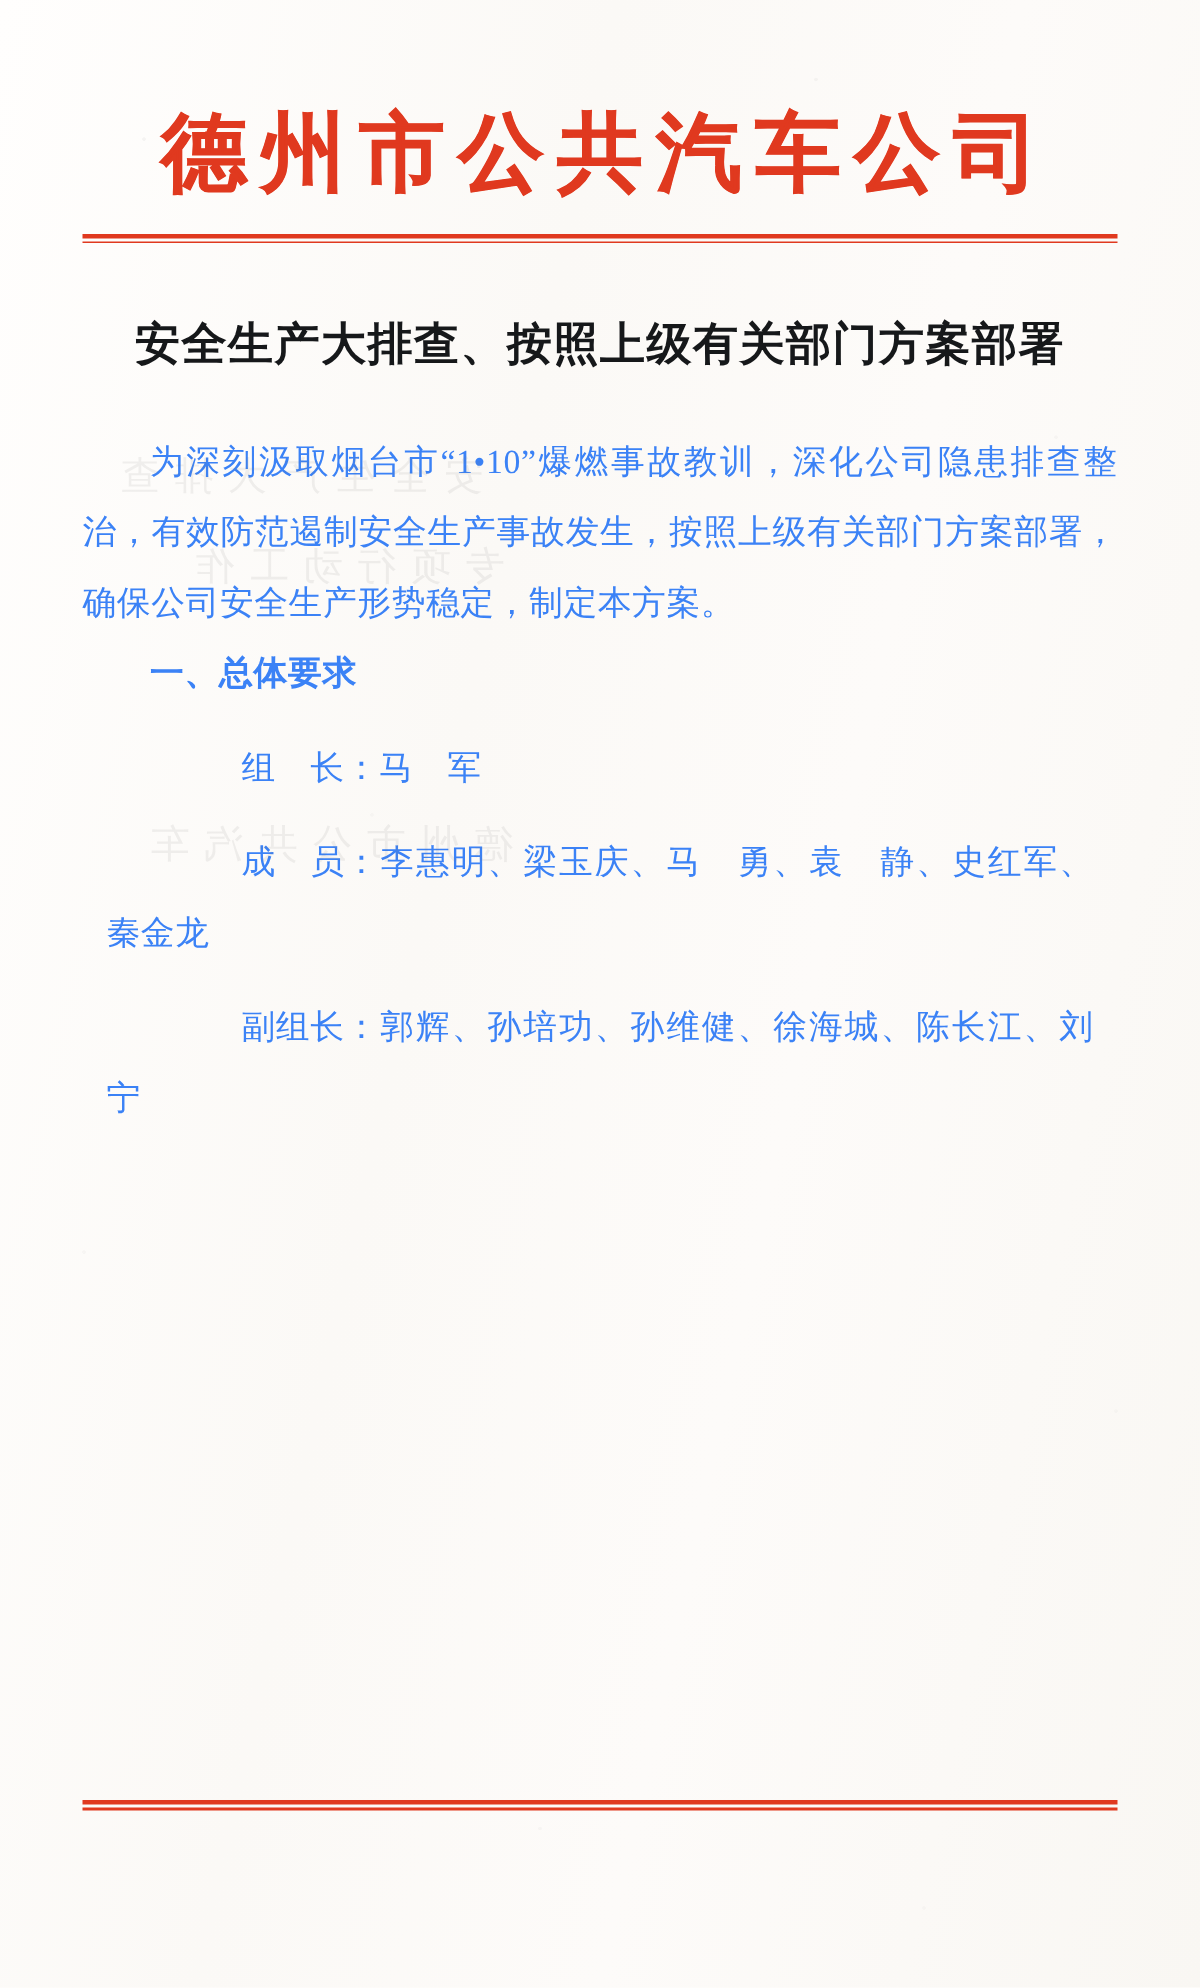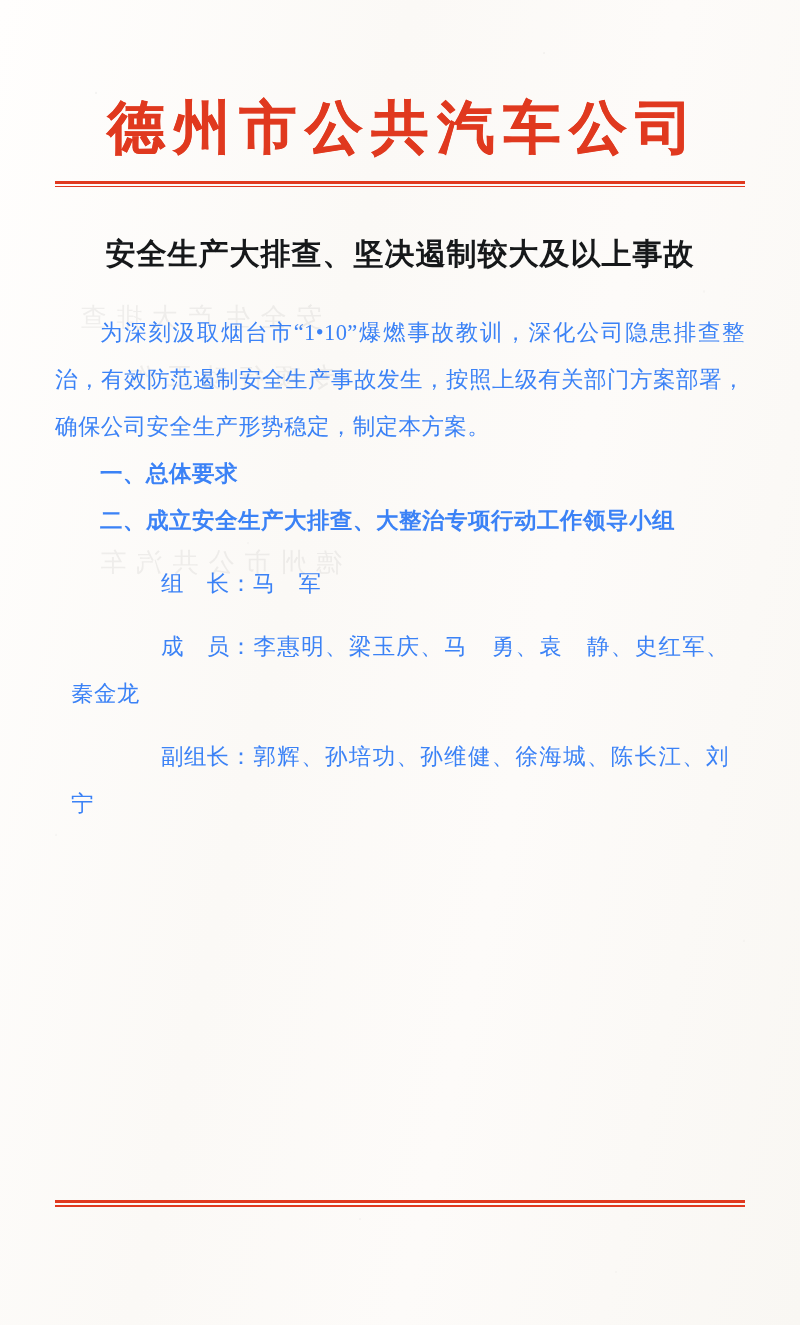--- a/index.html
+++ b/index.html
@@ -43,21 +43,21 @@
   }
   .page {
     position: relative;
     width: 800px;
     height: 1325px;
     box-sizing: border-box;
     padding: 0 55px;
   }
   .letterhead {
     text-align: center;
-    padding-top: 95px;
+    padding-top: 70px;
   }
   .letterhead-title {
     color: #e0391f;
     font-size: 57px;
     font-weight: 700;
     letter-spacing: 9px;
     line-height: 1.15;
     font-family: "Liberation Serif", "DejaVu Serif", serif;
     text-indent: 9px;
     -webkit-text-stroke: 0.6px #e0391f;
@@ -142,30 +142,29 @@
 
   <div class="ghost-text" style="top:300px; left:70px;">安全生产大排查</div>
   <div class="ghost-text" style="top:360px; left:120px;">专项行动工作</div>
   <div class="ghost-text" style="top:545px; left:90px;">德州市公共汽车</div>
 
   <div class="letterhead">
     <div class="letterhead-title">德州市公共汽车公司</div>
     <div class="rule-double"></div>
   </div>
 
-  <div class="doc-title">安全生产大排查、坚决遏制较大及以上事故</div>
+  <div class="doc-title">安全生产大排查、按照上级有关部门方案部署</div>
 
   <div class="body-block">
 
     <p class="para">为深刻汲取烟台市“1•10”爆燃事故教训，深化公司隐患排查整治，有效防范遏制安全生产事故发生，按照上级有关部门方案部署，确保公司安全生产形势稳定，制定本方案。</p>
 
     <p class="section-head">一、总体要求</p>
 
 
-    <p class="section-head">二、成立安全生产大排查、大整治专项行动工作领导小组</p>
 
     <p class="roster-line">
       <span class="rl-label">组　长：</span><span>马　军</span>
     </p>
     <p class="roster-line">
       <span class="rl-label">成　员：</span><span>李惠明、梁玉庆、马　勇、袁　静、史红军、秦金龙</span>
     </p>
     <p class="roster-line">
       <span class="rl-label">副组长：</span><span>郭辉、孙培功、孙维健、徐海城、陈长江、刘宁</span>
     </p>

